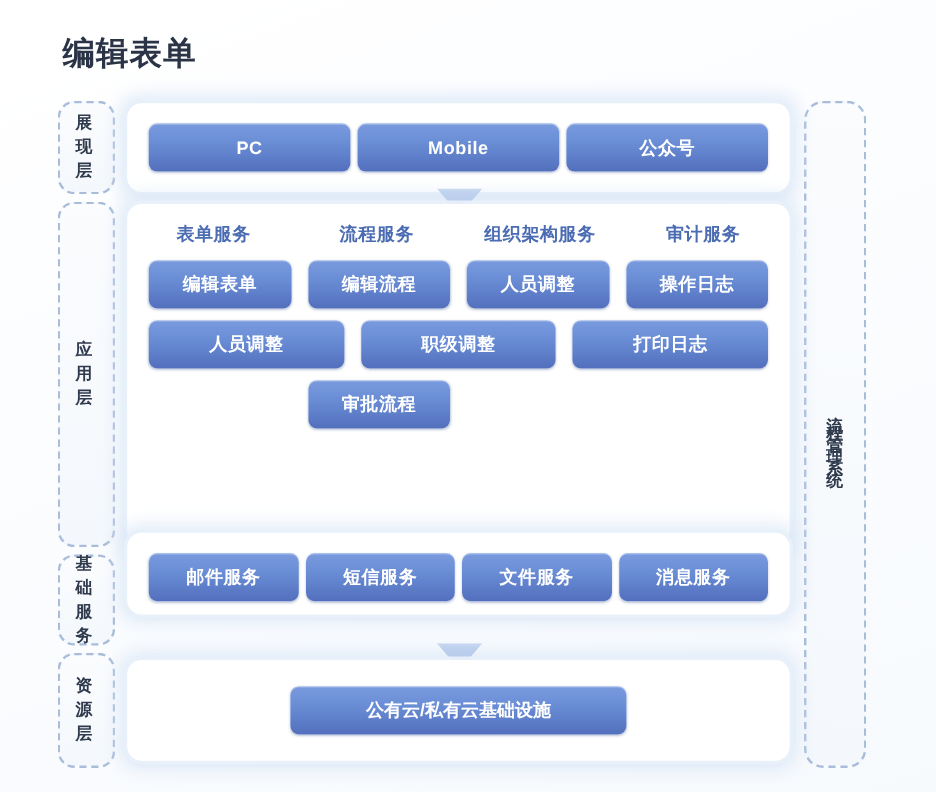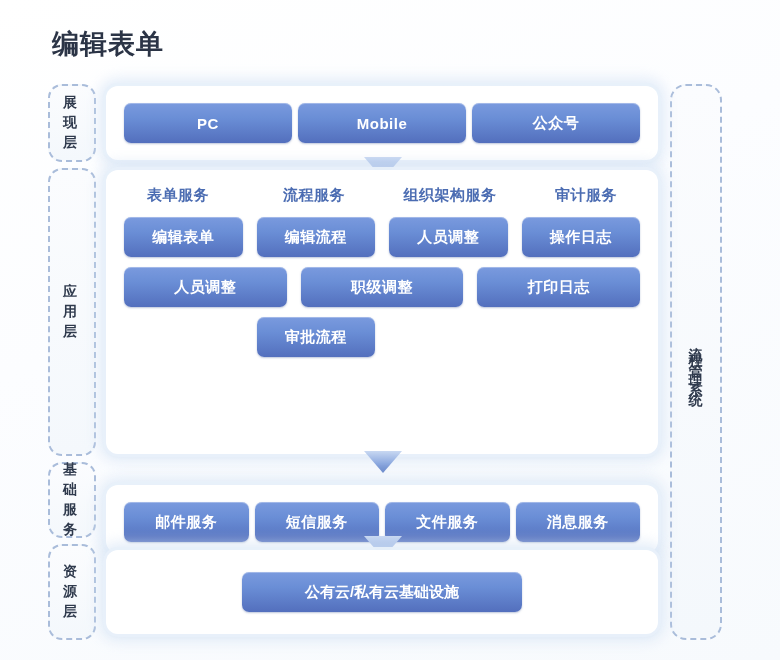--- a/index.html
+++ b/index.html
@@ -92,21 +92,21 @@
     width: 552px;
     background: #ffffff;
     border-radius: 12px;
     box-shadow:
       0 0 0 3px rgba(232,240,250,0.95),
       0 0 14px 7px rgba(216,229,246,0.75),
       0 2px 5px rgba(150,175,210,0.20);
   }
   .card.presentation { top: 2px;   height: 74px; }
   .card.application  { top: 86px;  height: 284px; }
-  .card.basic        { top: 401px; height: 68px; }
+  .card.basic        { top: 360px; height: 68px; }
   .card.resource     { top: 466px; height: 84px; }
 
   
   .pill-row {
     position: absolute;
     left: 18px;
     right: 18px;
     display: flex;
     gap: 6px;
   }

